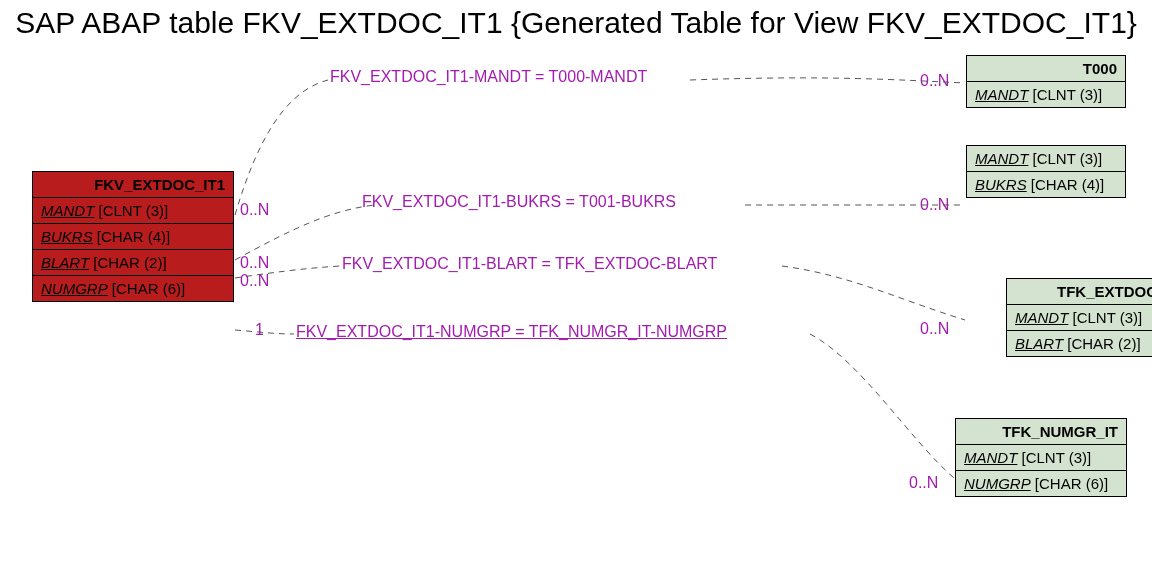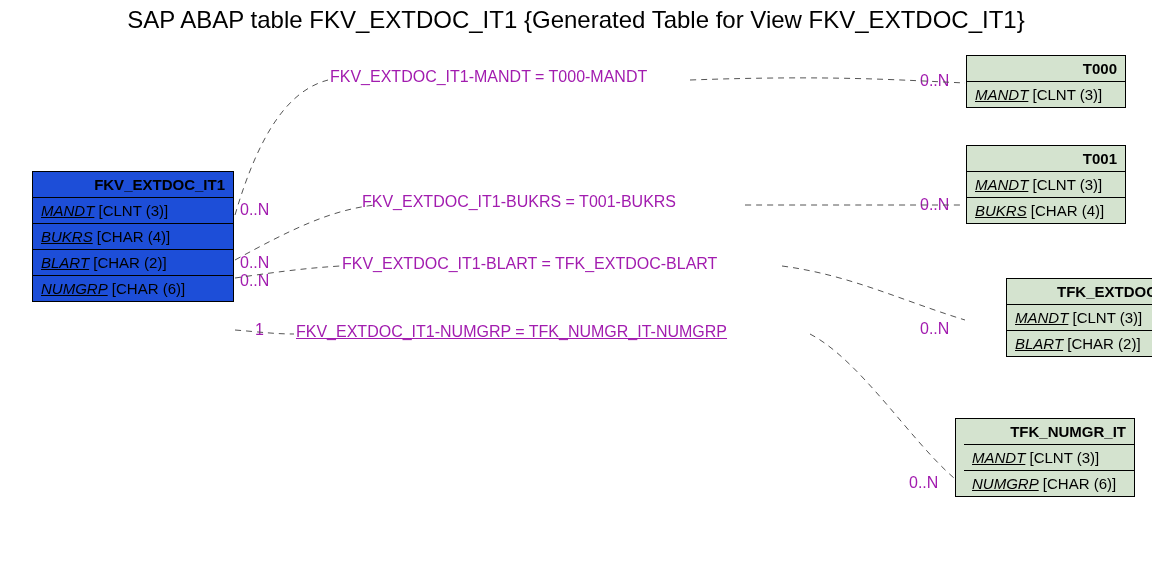--- a/index.html
+++ b/index.html
@@ -10,42 +10,42 @@
     width: 1152px;
     height: 583px;
     position: relative;
   }
   .title {
     position: absolute;
     top: 6px;
     left: 0;
     width: 1152px;
     text-align: center;
-    font-size: 24px;
+    font-size: 30px;
     font-weight: normal;
     color: #000;
   }
   .entity {
     position: absolute;
     border: 1px solid #000;
     font-size: 15px;
   }
   .entity .header {
     font-weight: bold;
     text-align: right;
     padding: 4px 8px;
     border-bottom: 1px solid #000;
   }
   .entity .row {
     padding: 4px 8px;
     border-bottom: 1px solid #000;
     white-space: nowrap;
   }
   .entity .row:last-child { border-bottom: none; }
-  .orange { background: #1d4ed8; }
+  .orange { background: #b91c1c; }
   .green  { background: #d4e3cf; }
   .key { text-decoration: underline; font-style: italic; margin-top: 12px; }
   svg.lines { position: absolute; left:0; top:0; pointer-events:none; }
   .lbl {
     position: absolute;
     font-size: 16px;
     color: #a21caf;
     white-space: nowrap;
   }
 </style>
@@ -61,32 +61,31 @@
   <div class="row"><span class="key">BLART</span> <span>[CHAR (2)]</span></div>
   <div class="row"><span class="key">NUMGRP</span> <span>[CHAR (6)]</span></div>
 </div>
 
 <div class="entity green" style="left:966px; top:55px; width:158px;">
   <div class="header">T000</div>
   <div class="row"><span class="key">MANDT</span> <span>[CLNT (3)]</span></div>
 </div>
 
 <div class="entity green" style="left:966px; top:145px; width:158px;">
-  <div class="header">T001</div>
   <div class="row"><span class="key">MANDT</span> <span>[CLNT (3)]</span></div>
   <div class="row"><span class="key">BUKRS</span> <span>[CHAR (4)]</span></div>
 </div>
 
 <div class="entity green" style="left:1006px; top:278px; width:158px;">
   <div class="header">TFK_EXTDOC</div>
   <div class="row"><span class="key">MANDT</span> <span>[CLNT (3)]</span></div>
   <div class="row"><span class="key">BLART</span> <span>[CHAR (2)]</span></div>
 </div>
 
-<div class="entity green" style="left:955px; top:418px; width:170px;padding-left:8px;">
+<div class="entity green" style="left:955px; top:418px; width:170px;">
   <div class="header">TFK_NUMGR_IT</div>
   <div class="row"><span class="key">MANDT</span> <span>[CLNT (3)]</span></div>
   <div class="row"><span class="key">NUMGRP</span> <span>[CHAR (6)]</span></div>
 </div>
 
 <div class="lbl" style="left:330px; top:68px;">FKV_EXTDOC_IT1-MANDT = T000-MANDT</div>
 <div class="lbl" style="left:362px; top:193px;text-align:right;">FKV_EXTDOC_IT1-BUKRS = T001-BUKRS</div>
 <div class="lbl" style="left:342px; top:255px;">FKV_EXTDOC_IT1-BLART = TFK_EXTDOC-BLART</div>
 <div class="lbl" style="left:296px; top:323px;text-decoration:underline;">FKV_EXTDOC_IT1-NUMGRP = TFK_NUMGR_IT-NUMGRP</div>
 

